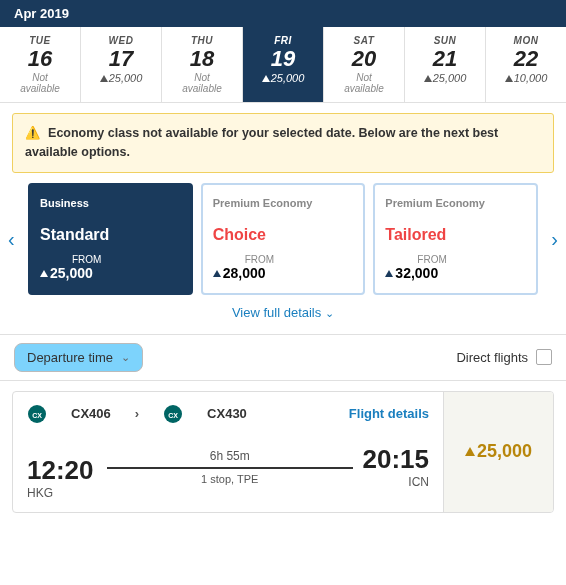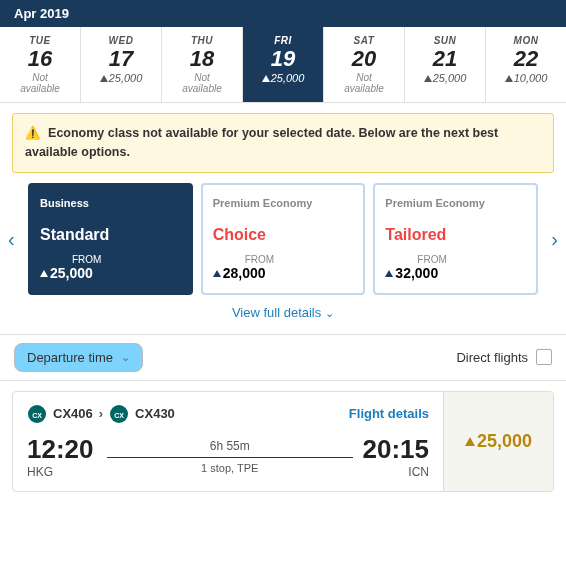--- a/index.html
+++ b/index.html
@@ -235,21 +235,21 @@
     }
     .flight-header {
       display: flex;
       align-items: center;
       justify-content: space-between;
       margin-bottom: 10px;
     }
     .flight-codes {
       display: flex;
       align-items: center;
-      gap: 6px;
+      gap: 24px;
       font-size: 13px;
       font-weight: 600;
       color: #333;
       justify-content: flex-end;
     }
     .airline-icon {
       width: 20px;
       height: 20px;
     }
     .arrow-right {
@@ -266,20 +266,21 @@
     .flight-times {
       display: flex;
       align-items: center;
       gap: 0;
     }
     .time-dep {
       font-size: 26px;
       font-weight: 700;
       color: #222;
       min-width: 70px;
+      margin-top: 21px;
     }
     .flight-line-section {
       flex: 1;
       text-align: center;
       padding: 0 10px;
     }
     .duration-text {
       font-size: 12px;
       color: #555;
     }

